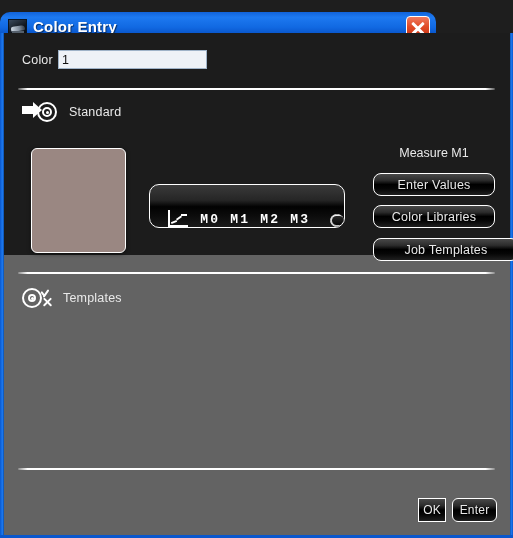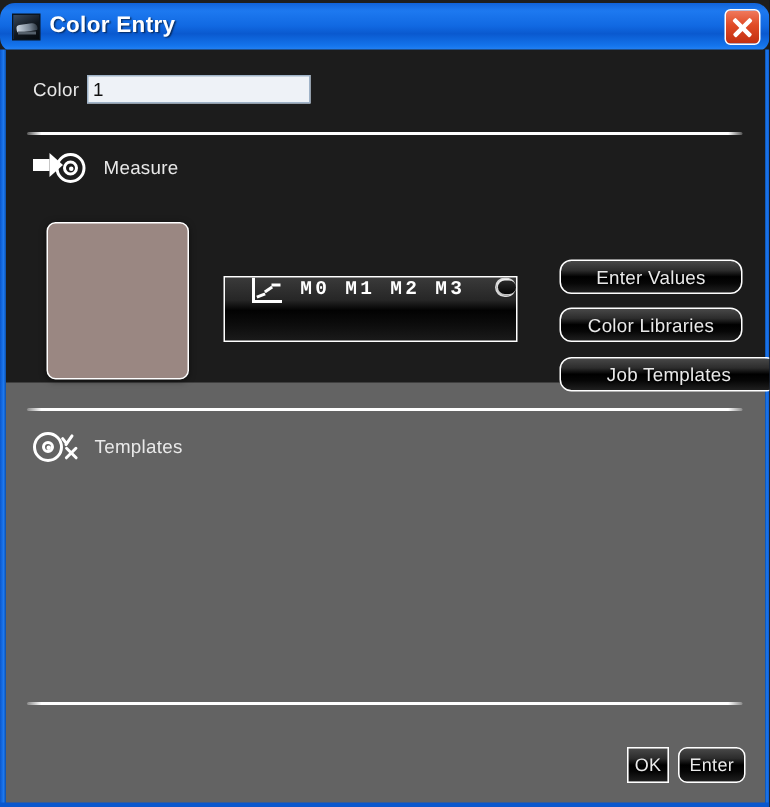--- a/index.html
+++ b/index.html
@@ -15,22 +15,22 @@
     width: 513px;
     height: 538px;
     overflow: hidden;
     background: #1e1e1e;
     box-sizing: border-box;
   }
 
   
   .titlebar {
     position: absolute;
-    left: 0; top: 2px;
-    width: 513px;
+    left: 0; top: 12px;
+    width: 436px;
     height: 33px;
     background: linear-gradient(to bottom,
         #1162d8 0%, #1d79f0 16%, #1169e2 46%,
         #0a59cf 62%, #1474ec 86%, #2f8bfa 100%);
     box-sizing: border-box;
     border-radius: 10px;
   }
   .title-icon {
     position: absolute;
     left: 8px; top: 7px;
@@ -284,26 +284,26 @@
     box-sizing: border-box;
     box-shadow: 0 1px 4px rgba(0,0,0,0.5);
   }
 
   
   .meas-bar {
     position: absolute;
     left: 149px; top: 184px;
     width: 196px; height: 44px;
     border: 1px solid #ffffff;
-    border-radius: 0;
+    border-radius: 10px;
     box-sizing: border-box;
     background: linear-gradient(to bottom,
         #3a3a3a 0%, #262626 36%, #020202 52%, #0c0c0c 74%, #1a1a1a 100%);
     display: flex;
-    align-items: flex-start;
+    align-items: flex-end;
     overflow: hidden;
   }
   .chart-icon {
     position: relative;
     margin-left: 18px;
     width: 20px; height: 17px;
     cursor: pointer;
   }
   .chart-icon .ax-v {
     position: absolute;
@@ -417,39 +417,40 @@
   <div class="name-label">Color</div>
   <input class="name-input" type="text" value="1" style="">
 
   <div class="sep" style="left:18px; top:88px; width:477px;"></div>
 
   <div class="section-row" style="left:22px; top:101px;">
     <div class="icon-standard">
       <div class="arrow"></div>
       <div class="rings"></div>
     </div>
-    <div class="section-label">Measure</div>
+    <div class="section-label">Standard</div>
   </div>
 
   <div class="swatch" id="swatch" style="background: rgb(154, 135, 130);"></div>
 
   <div class="meas-bar">
     <div class="chart-icon">
       <div class="ax-v"></div>
         <div class="ax-h"></div>
       <div class="s1"></div>
         <div class="s2"></div>
         <div class="s3"></div>
     </div>
     <div class="m-labels">M0 M1 M2 M3</div>
     <div class="toggle">
       <div class="knob"></div>
     </div>
   </div>
 
+  <div class="measure-label">Measure M1</div>
   <div class="btn" id="btn-enter-values">Enter Values</div>
   <div class="btn" id="btn-color-lib">Color Libraries</div>
   <div class="btn" id="btn-job-templates">Job Templates</div>
 
   <div class="sep" style="left:18px; top:272px; width:477px;"></div>
 
   <div class="section-row" style="left:22px; top:287px;">
     <div class="icon-tolerance">
       <div class="ring"></div>
       <div class="chk"></div>

